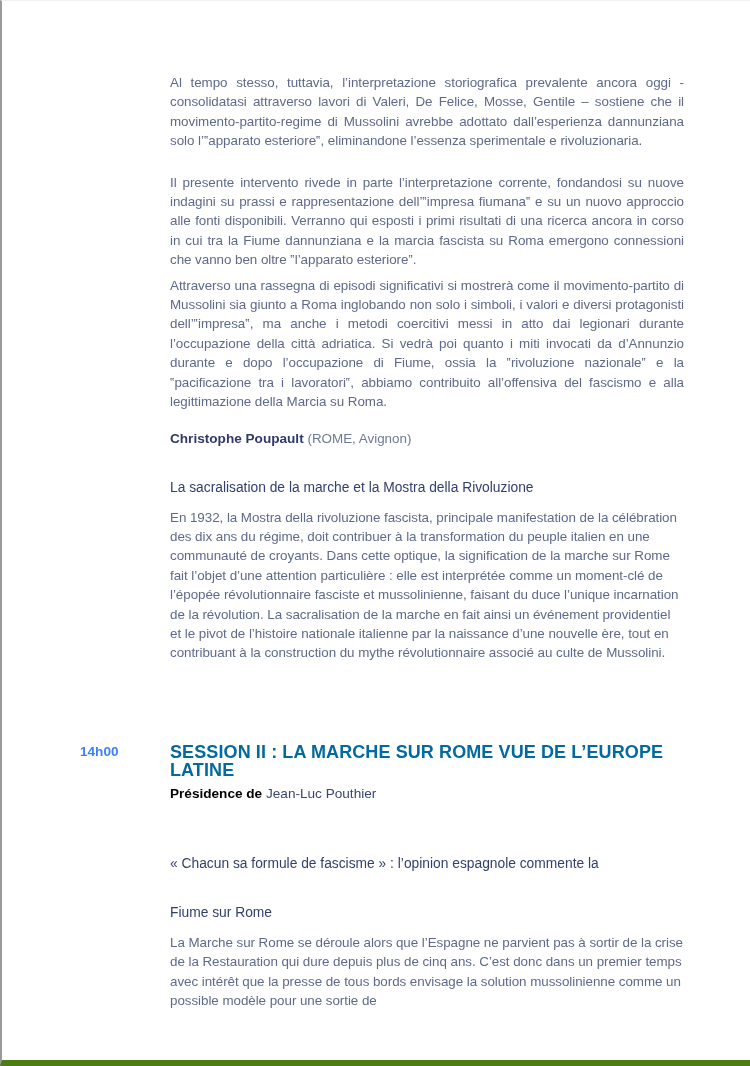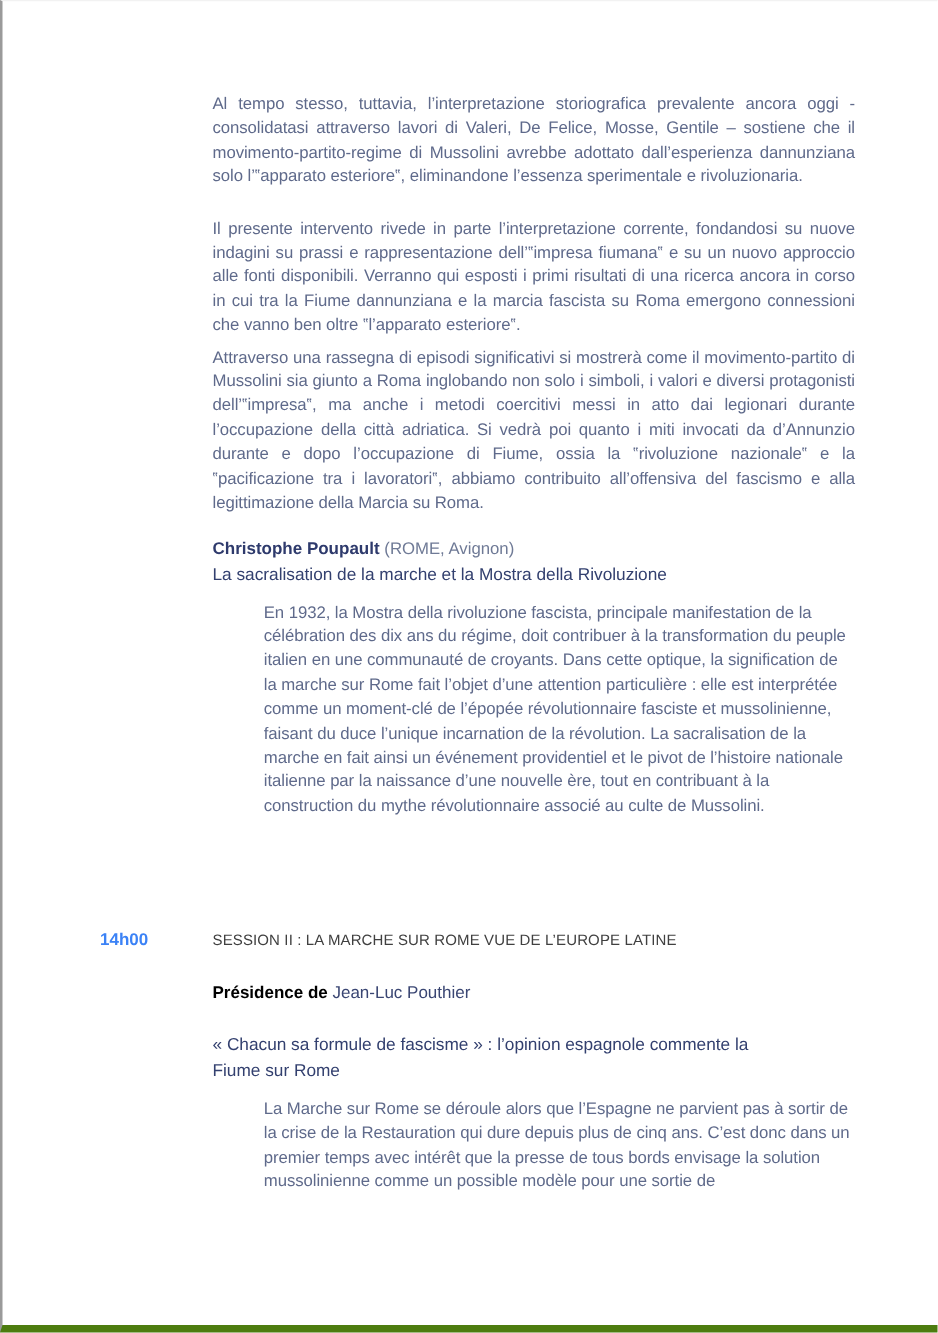--- a/index.html
+++ b/index.html
@@ -44,21 +44,21 @@
 
   .para {
     text-align: justify;
     text-justify: inter-word;
     color: #5f6a8b;
     font-size: 13.4px;
     line-height: 19.4px;
     letter-spacing: -0.05px;
     margin: 0 0 0 0;
   }
-  .para:last-child { text-align: left; margin-left: 41px; }
+  .para:last-child { text-align: left; }
 
   .gap-lg { height: 22px; }
   .gap-md { height: 16px; }
   .gap-sm { height: 10px; }
   .gap-xs { height: 6px; }
 
   
   .speaker-name {
     color: #2e3a6c;
     font-size: 13.6px;
@@ -68,43 +68,44 @@
   .speaker-affil {
     color: #6f7a96;
     font-weight: normal;
     font-size: 13.4px;
   }
   .speaker-title {
     color: #33406f;
     font-size: 13.8px;
     line-height: 21px;
     font-weight: normal;
+    margin-top: 28px;
   }
 
   
   .session-row {
     position: absolute;
     left: 78px;
     top: 742px;
     width: 604px;
     display: flex;
     align-items: flex-start;
   }
   .session-time {
     color: #3b82f6;
     font-weight: bold;
     font-size: 13.6px;
     line-height: 18px;
     width: 90px;
     flex: 0 0 90px;
   }
   .session-title {
-    color: #404040;
-    font-weight: normal;
-    font-size: 12px;
+    color: #0369a1;
+    font-weight: bold;
+    font-size: 18px;
     line-height: 18px;
     letter-spacing: 0.1px;
   }
 
   .chair {
     position: absolute;
     left: 168px;
     top: 782px;
     width: 514px;
     color: #33406f;

